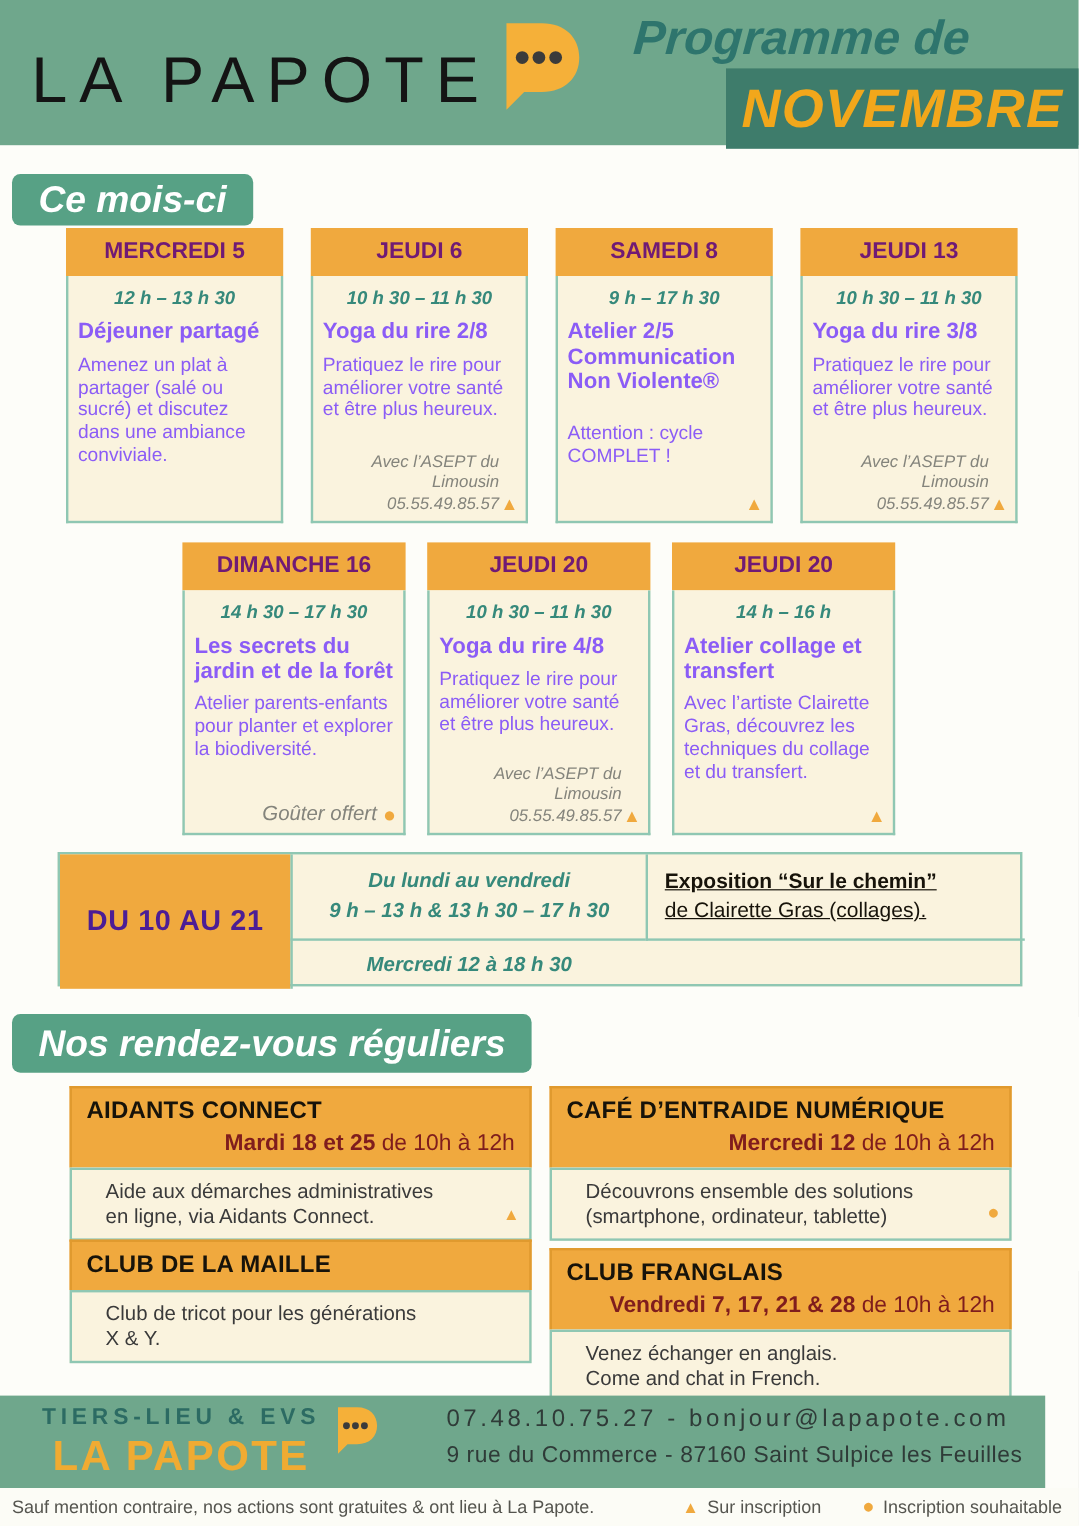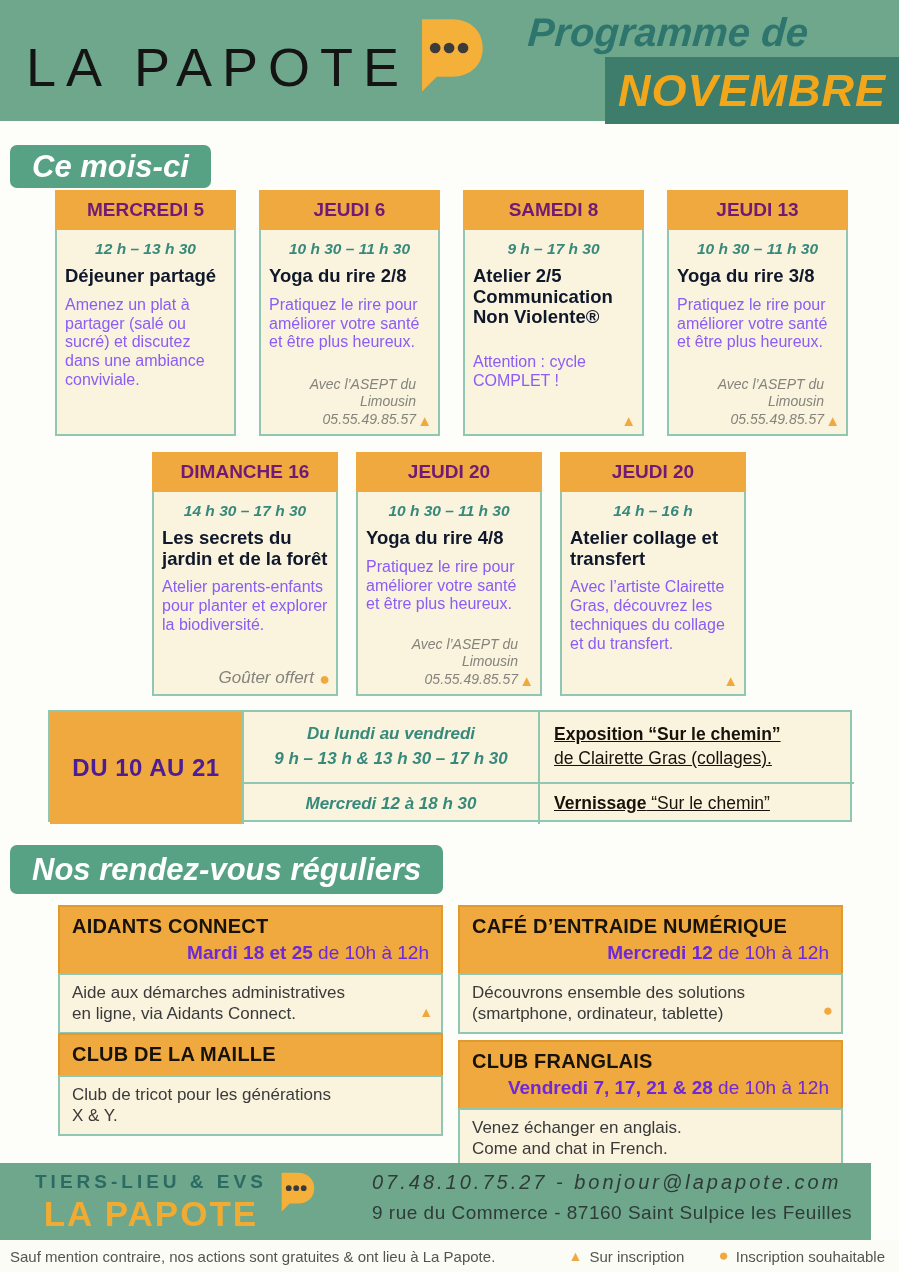--- a/index.html
+++ b/index.html
@@ -48,21 +48,21 @@
     background:#f0a93e; color:#701a75; font-weight:700; font-size:19px;
     text-align:center; padding:9px 2px;
   }
   .card-body {
     background:#faf3de; border:2px solid #8fc7b3; border-top:none;
     padding:8px 8px 6px 8px; position:relative; display:flex; flex-direction:column;
   }
   .body-r1 { height:206px; }
   .body-r2 { height:204px; }
   .card-time { text-align:center; color:#36897b; font-weight:700; font-style:italic; font-size:15.5px; margin:2px 0 8px; }
-  .card-title { color:#0f172a; font-weight:700; font-size:18.5px; line-height:1.12; margin-bottom:9px; }
+  .card-title { color:#8b5cf6; font-weight:700; font-size:18.5px; line-height:1.12; margin-bottom:9px; }
   .card-desc { color:#8b5cf6; font-size:16px; line-height:1.18; }
   .card-credit { margin-top:auto; text-align:right; font-style:italic; color:#84847c; font-size:14px; line-height:1.25; padding-right:14px; }
   .marker { position:absolute; right:6px; bottom:6px; font-size:15px; color:#f0a93e; line-height:1; }
   .marker-dot { font-size:18px; }
 
   
   .expo {
     position:absolute; left:48px; top:710px; width:804px; height:112px;
     display:grid; grid-template-columns:192px 296px 316px; grid-template-rows:72px 40px;
     border:2px solid #8fc7b3; background:#faf3de;
@@ -75,37 +75,37 @@
   .expo-cell.rb { border-bottom:2px solid #8fc7b3; }
   .expo-sched { text-align:center; color:#36897b; font-weight:700; font-style:italic; font-size:17px; line-height:1.45; }
   .expo-desc { color:#17130a; font-size:17.5px; line-height:1.35;text-decoration:underline; }
   .expo-desc .b { font-weight:700; }
   .expo-desc .blk { display:block; }
 
   
   .reg-card { position:absolute; width:385px; display:flex; flex-direction:column; }
   .reg-head { background:#f0a93e; border:2px solid #e09a2e; border-bottom:none; padding:8px 12px 9px; }
   .reg-title { font-weight:700; font-size:20px; color:#17130a; letter-spacing:0.2px; }
-  .reg-date { text-align:right; font-size:19px; color:#6d28d9; margin-top:4px; }
+  .reg-date { text-align:right; font-size:19px; color:#7f1d1d; margin-top:4px; }
   .reg-date .b { font-weight:700; }
   .reg-body {
-    background:#faf3de; border:2px solid #8fc7b3; padding:7px 26px 7px 12px;
+    background:#faf3de; border:2px solid #8fc7b3; padding:7px 26px 7px 28px;
     color:#3a3a3a; font-size:17px; line-height:1.25; white-space:pre-line; position:relative; min-height:52px;
   }
   .reg-marker { position:absolute; right:8px; bottom:10px; font-size:14px; color:#f0a93e; }
   .reg-marker.dot { font-size:17px; }
 
   
   .footer-band { position:absolute; left:0; top:1163px; width:871px; height:77px; background:#6fa78c; }
   .foot-left { position:absolute; left:35px; top:8px; text-align:center; }
   .foot-tagline { color:#2c6b63; font-weight:700; font-size:19px; letter-spacing:4px; }
   .foot-brand { color:#f0ab32; font-weight:700; font-size:35px; letter-spacing:2px; margin-top:1px; }
   .bubble-footer { position:absolute; left:272px; top:8px; width:44px; height:44px; }
   .foot-right { position:absolute; left:372px; top:8px; color:#2f3b38; }
-  .foot-phone { font-size:20px; letter-spacing:3px;font-style:italic; }
+  .foot-phone { font-size:20px; letter-spacing:3px; }
   .foot-addr { font-size:19px; letter-spacing:0.5px; margin-top:8px; }
 
   
   .bottom-bar {
     position:absolute; left:0; top:1240px; width:899px; height:32px; background:#fcfcf6;
     display:flex; align-items:center; justify-content:space-between; padding:0 14px 0 10px;
     color:#55554f; font-size:15px;
   }
   .legend { display:flex; align-items:center; gap:34px; }
   .legend-item { display:flex; align-items:center; gap:7px; }
@@ -215,25 +215,20 @@
     </div>
     <div class="expo-cell rb">
       <div class="expo-desc">
         <span class="b blk">Exposition “Sur le chemin”</span>
           <span class="blk">de Clairette Gras (collages).</span>
       </div>
     </div>
     <div class="expo-cell">
       <div class="expo-sched">Mercredi 12 à 18 h 30</div>
     </div>
-    <div class="expo-cell">
-      <div class="expo-desc">
-        <span class="b">Vernissage</span><span> “Sur le chemin”</span>
-      </div>
-    </div>
   </div>
 
   <div class="badge badge-regular">Nos rendez-vous réguliers</div>
 
   <div class="reg-card" style="left:58px; top:905px;">
     <div class="reg-head">
       <div class="reg-title">AIDANTS CONNECT</div>
       <div class="reg-date"><span class="b">Mardi 18 et 25</span><span> de 10h à 12h</span></div>
     </div>
     <div class="reg-body"><span>Aide aux démarches administratives

